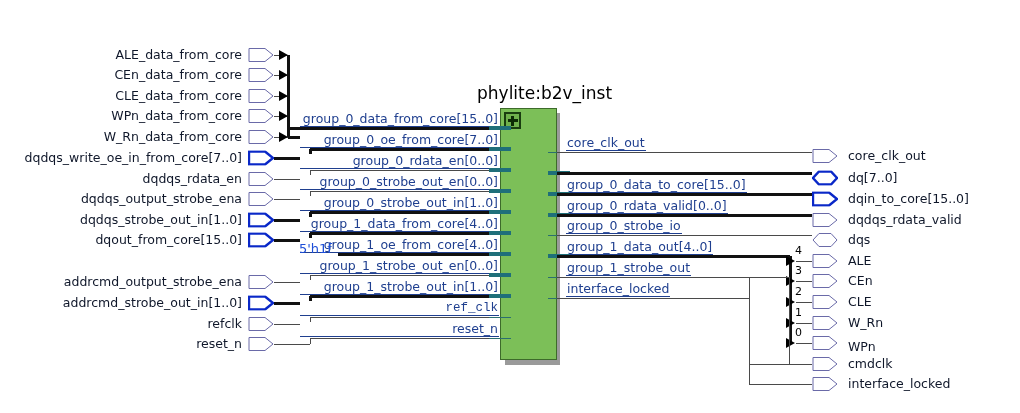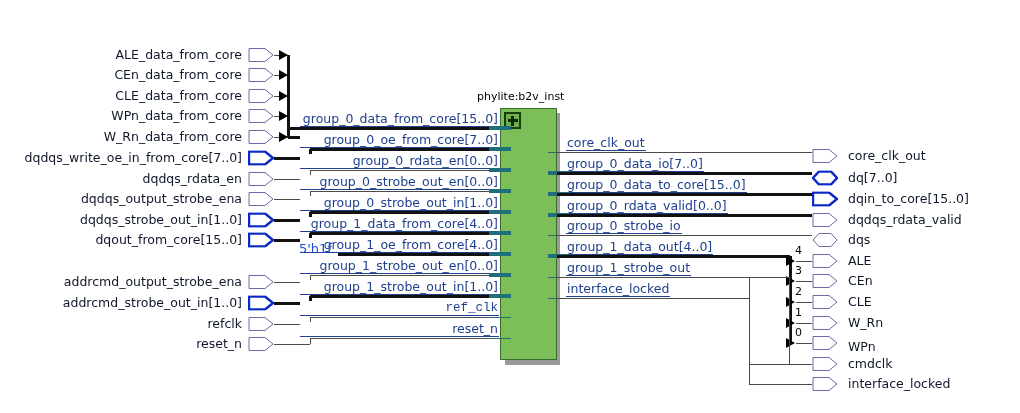--- a/index.html
+++ b/index.html
@@ -36,21 +36,21 @@
   .netlbl.l{text-align:left;}
   .const{
     position:absolute;
     font-size:13px;
     color:#1d4ed8;
     white-space:nowrap;
     transform:translateY(-100%);
   }
   .blocktitle{
     position:absolute;
-    font-size:11px;
+    font-size:17px;
     color:#000000;
     white-space:nowrap;
     transform:translateY(-100%);
   }
   .busnum{
     position:absolute;
     font-size:11px;
     color:#000000;
     transform:translateY(-100%);
   }
@@ -246,21 +246,20 @@
     <div class="stub" style="left:489px;top:273px;width:22px;"></div>
     <div class="netlbl r" style="left:300px;top:295px;width:197px;">group_1_strobe_out_in[1..0]</div>
     <div class="stub" style="left:489px;top:294px;width:22px;"></div>
     <div class="netlbl r" style="left:300px;top:316px;width:197px;font-family:Liberation Mono, monospace;">ref_clk</div>
     <div class="stub thin" style="left:489px;top:316.5px;width:22px;"></div>
     <div class="netlbl r" style="left:300px;top:337px;width:197px;">reset_n</div>
     <div class="stub thin" style="left:489px;top:337.5px;width:22px;"></div>
     <div class="const" style="left:299px;top:256px;">5'h1f</div>
     <div class="netlbl l" style="left:566px;top:151px;">core_clk_out</div>
     <div class="stub thin" style="left:548px;top:151.5px;width:22px;"></div>
-    <div class="netlbl l" style="left:566px;top:172px;">group_0_data_io[7..0]</div>
     <div class="stub" style="left:548px;top:171px;width:22px;"></div>
     <div class="netlbl l" style="left:566px;top:193px;">group_0_data_to_core[15..0]</div>
     <div class="stub" style="left:548px;top:192px;width:22px;"></div>
     <div class="netlbl l" style="left:566px;top:214px;">group_0_rdata_valid[0..0]</div>
     <div class="stub" style="left:548px;top:213px;width:22px;"></div>
     <div class="netlbl l" style="left:566px;top:234px;">group_0_strobe_io</div>
     <div class="stub thin" style="left:548px;top:234.5px;width:22px;"></div>
     <div class="netlbl l" style="left:566px;top:255px;">group_1_data_out[4..0]</div>
     <div class="stub" style="left:548px;top:254px;width:22px;"></div>
     <div class="netlbl l" style="left:566px;top:276px;">group_1_strobe_out</div>

